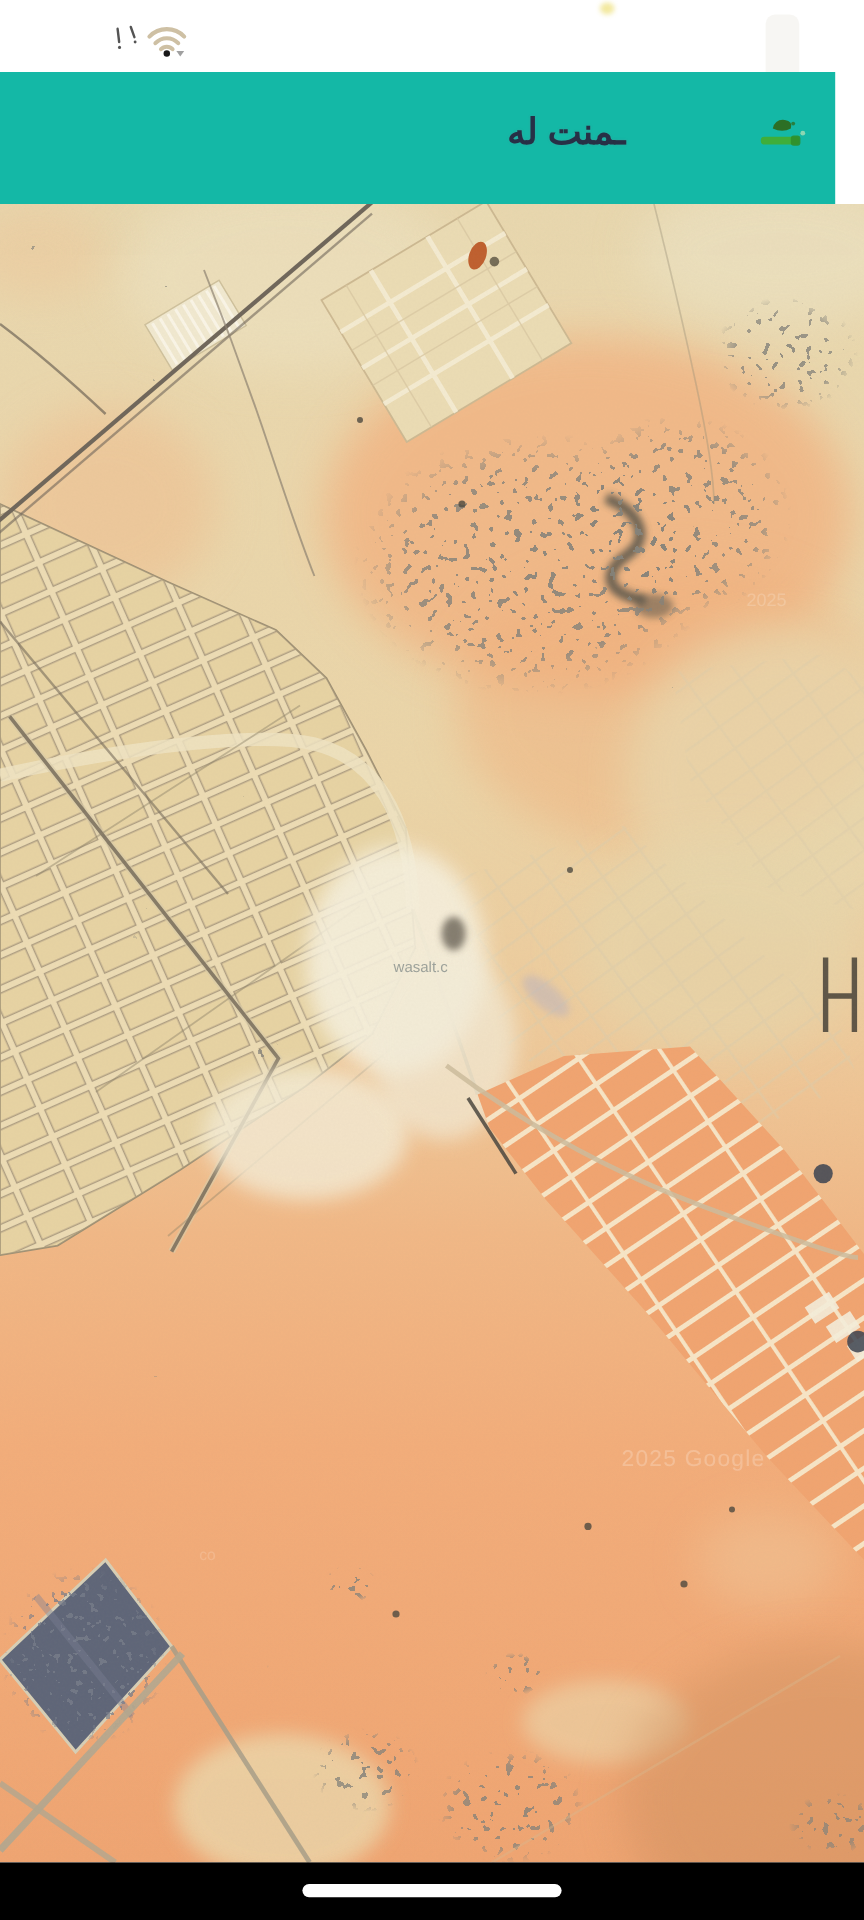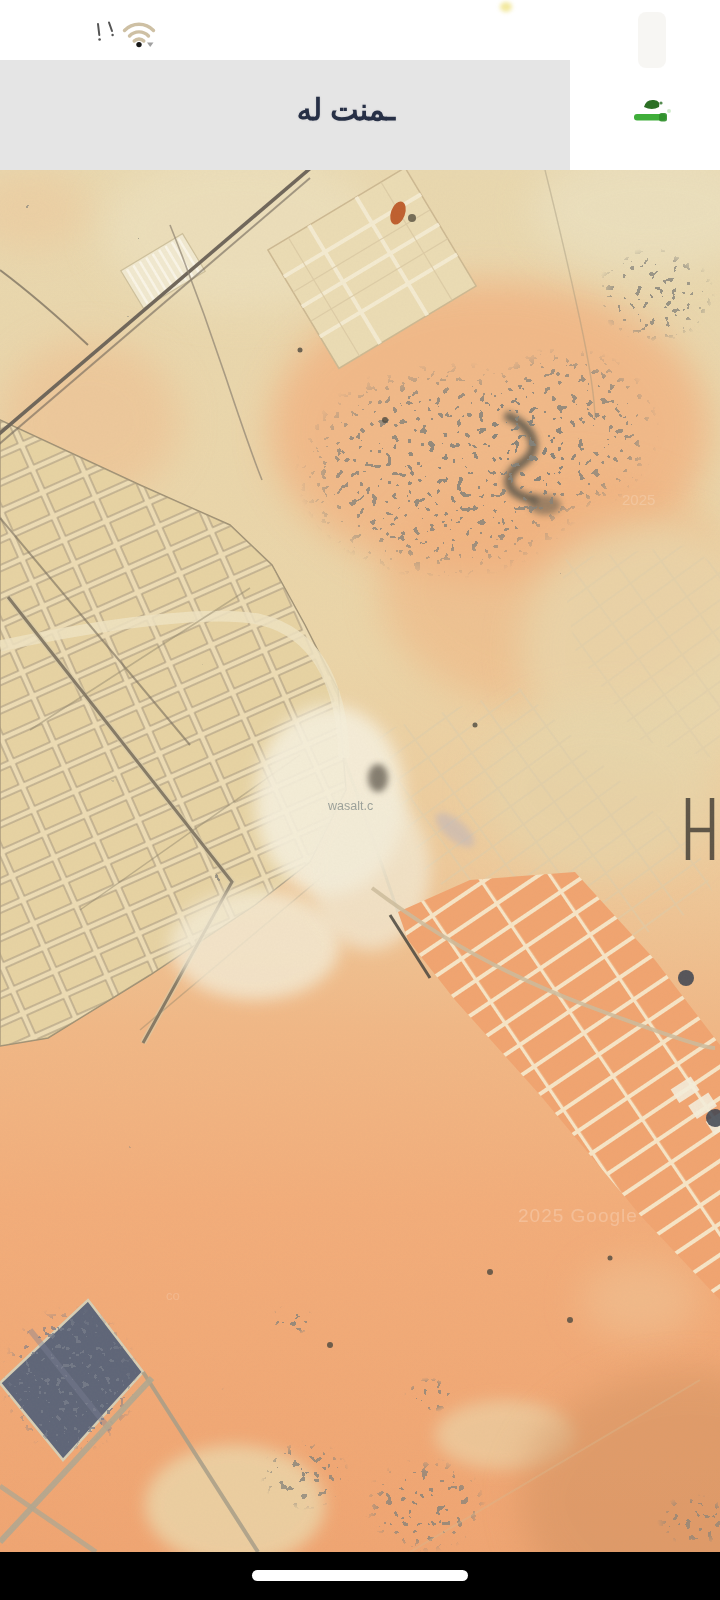--- a/index.html
+++ b/index.html
@@ -7,21 +7,21 @@
           font-family:"Liberation Sans",sans-serif;}
   
   .status-bar{position:absolute;left:0;top:0;width:720px;height:60px;background:#ffffff;}
   .sb-glyphs{position:absolute;left:92px;top:20px;}
   .sb-wifi{position:absolute;left:120px;top:16px;}
   .sb-batt-ghost{position:absolute;left:638px;top:12px;width:28px;height:56px;border-radius:8px;
                  background:#edece5;opacity:.45;}
   .sb-dot{position:absolute;left:500px;top:2px;width:12px;height:10px;border-radius:50%;
           background:#e6d23e;opacity:.5;filter:blur(2px);}
   
-  .header{position:absolute;left:0;top:60px;width:570px;height:110px;background:#e5e5e5;}
+  .header{position:absolute;left:0;top:60px;width:696px;height:110px;background:#14b8a6;}
   .page-title{position:absolute;right:175px;top:32px;direction:rtl;font-size:30px;font-weight:700;
               color:#273046;letter-spacing:.5px;text-shadow:0 0 2px rgba(120,120,135,.3);
               white-space:nowrap;}
   .app-logo{position:absolute;left:630px;top:34px;width:44px;height:40px;}
   
   .map-wrap{position:absolute;left:0;top:170px;width:720px;height:1382px;}
   .map-wrap svg{display:block;}
   
   .nav-bar{position:absolute;left:0;top:1552px;width:720px;height:48px;background:#000000;}
   .home-pill{position:absolute;left:252px;top:18px;width:216px;height:11px;border-radius:6px;

